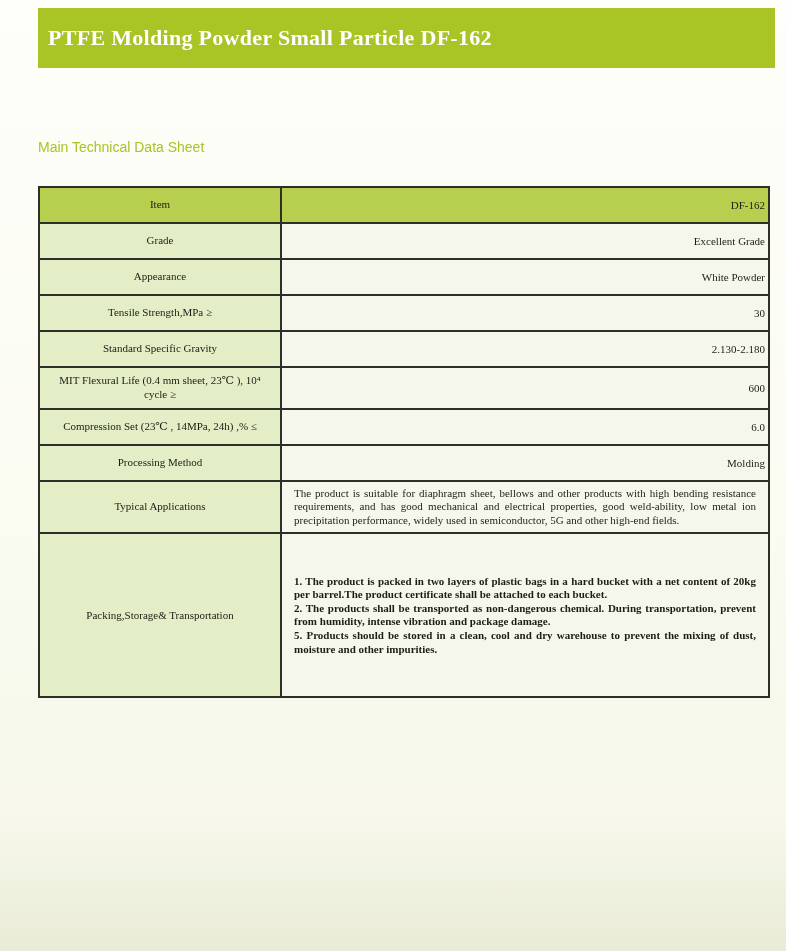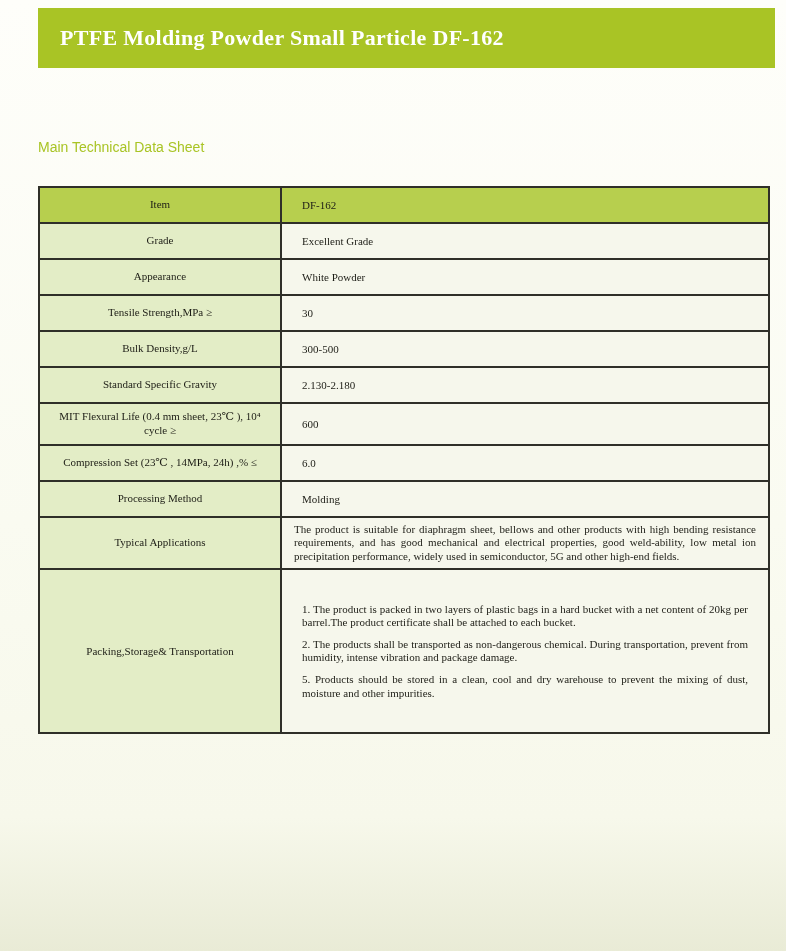--- a/index.html
+++ b/index.html
@@ -20,21 +20,21 @@
     left: 38px;
     top: 8px;
     width: 737px;
     height: 60px;
     background: var(--banner-bg, #a9c425);
     display: flex;
     align-items: center;
   }
   .banner h1 {
     margin: 0;
-    padding-left: 22px;
+    padding-left: 10px;
     font-family: "Liberation Serif", "DejaVu Serif", serif;
     font-size: 22px;
     font-weight: bold;
     letter-spacing: 0.3px;
     color: var(--banner-text, #ffffff);
     white-space: nowrap;
   }
 
   .section-heading {
     position: absolute;
@@ -65,41 +65,42 @@
   }
   .spec-table td.label-cell {
     width: 220px;
     background: var(--label-cell-bg, #e3edc6);
     text-align: center;
     padding: 6px 10px;
     line-height: 1.25;
   }
   .spec-table td.value-cell {
     background: var(--value-cell-bg, #f6f7ec);
-    text-align: left;
-    padding: 6px 20px;
+    text-align: right;
+    padding: 6px 3px;
   }
   .spec-table tr.row-header td {
     background: var(--header-row-bg, #b7cf4e);
     height: 22px;
   }
   .spec-table tr.row-single td {
     height: 22px;
   }
   .spec-table tr.row-paragraph td.value-cell,
   .spec-table tr.row-paragraph-tall td.value-cell {
     text-align: justify;
     line-height: 1.24;
     padding: 5px 12px;
   }
   .spec-table tr.row-paragraph-tall td {
     height: 150px;
   }
   .spec-table td.value-cell div {
-    margin: 8px;
+    margin: 0;
+    font-weight: bold;
   }
 </style>
 </head>
 <body>
 
 <div class="page">
 
   <header class="banner">
     <h1>PTFE Molding Powder Small Particle DF-162</h1>
   </header>
@@ -116,24 +117,20 @@
           <td class="label-cell">Grade</td>
           <td class="value-cell">Excellent Grade</td>
         </tr>
         <tr class="row-single">
           <td class="label-cell">Appearance</td>
           <td class="value-cell">White Powder</td>
         </tr>
         <tr class="row-single">
           <td class="label-cell">Tensile Strength,MPa ≥</td>
           <td class="value-cell">30</td>
-        </tr>
-        <tr class="row-single">
-          <td class="label-cell">Bulk Density,g/L</td>
-          <td class="value-cell">300-500</td>
         </tr>
         <tr class="row-single">
           <td class="label-cell">Standard Specific Gravity</td>
           <td class="value-cell">2.130-2.180</td>
         </tr>
         <tr class="row-single">
           <td class="label-cell">MIT Flexural Life (0.4 mm sheet, 23℃ ), 10⁴ cycle ≥</td>
           <td class="value-cell">600</td>
         </tr>
         <tr class="row-single">

